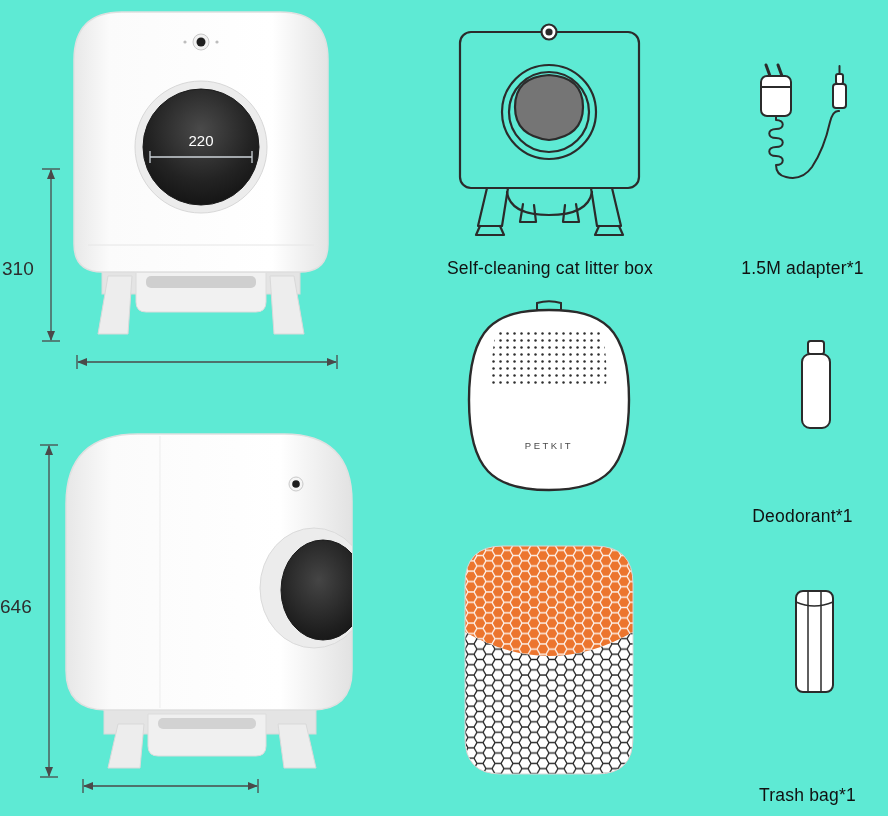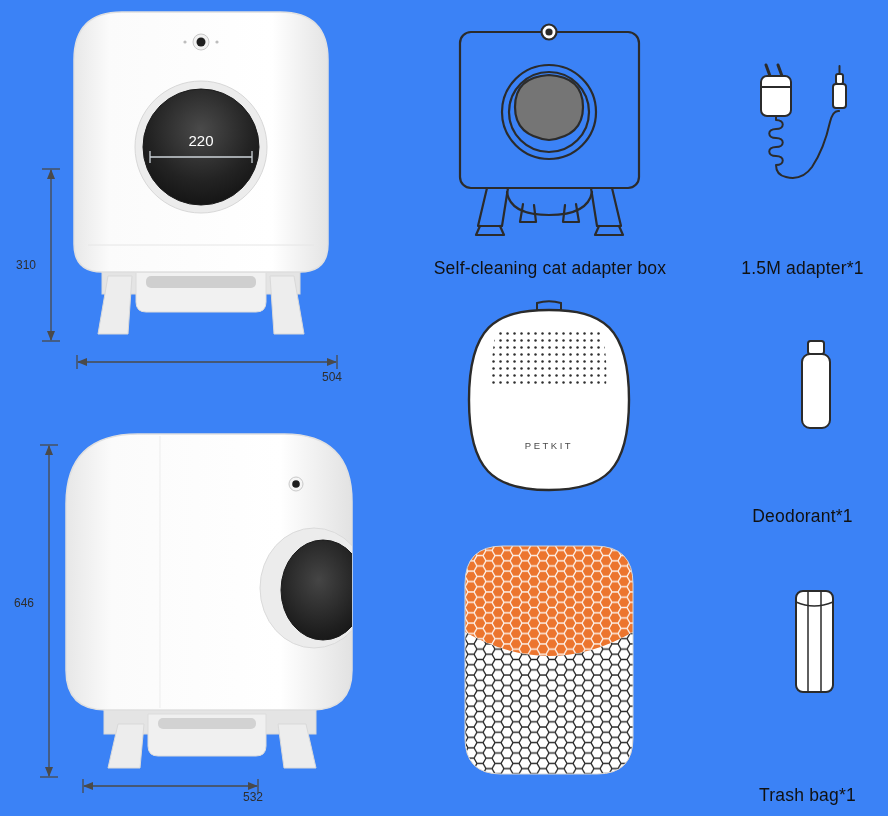--- a/index.html
+++ b/index.html
@@ -1,21 +1,21 @@
 <!DOCTYPE html>
 <html><head>
 <meta charset="utf-8">
 <style>
   *{margin:0;padding:0;box-sizing:border-box}
   html,body{background:#ffffff}
-  .canvas{position:relative;width:888px;height:816px;background:#3b82f6;
+  .canvas{position:relative;width:888px;height:816px;background:#5eead4;
           font-family:"Liberation Sans",sans-serif;overflow:hidden}
   .abs{position:absolute}
   .item-label{position:absolute;font-size:17.5px;color:#111;text-align:center;letter-spacing:.2px}
-  .dim-label{position:absolute;font-size:12px;color:#2e2e2e;text-align:right}
+  .dim-label{position:absolute;font-size:19px;color:#2e2e2e;text-align:left}
   svg{display:block}
 </style>
 </head>
 <body>
 
 <div class="canvas">
 
   <svg class="abs" style="left:62px;top:4px" width="280" height="350" viewBox="0 0 280 350">
     <defs>
       <linearGradient id="fvBody" x1="0" y1="0" x2="1" y2="0">
@@ -58,21 +58,20 @@
   </svg>
   <div class="dim-label" style="left:2px;top:258px;width:34px">310</div>
 
   <svg class="abs" style="left:72px;top:352px" width="270" height="20" viewBox="0 0 270 20">
     <line x1="6" y1="10" x2="264" y2="10" stroke="#4a4a4a" stroke-width="1.3"></line>
     <line x1="5" y1="3" x2="5" y2="17" stroke="#4a4a4a" stroke-width="1.3"></line>
     <line x1="265" y1="3" x2="265" y2="17" stroke="#4a4a4a" stroke-width="1.3"></line>
     <polygon points="5,10 15,6 15,14" fill="#4a4a4a"></polygon>
     <polygon points="265,10 255,6 255,14" fill="#4a4a4a"></polygon>
   </svg>
-  <div class="dim-label" style="left:72px;top:370px;width:270px">504</div>
 
   <svg class="abs" style="left:52px;top:422px" width="312" height="362" viewBox="0 0 312 362">
     <defs>
       <linearGradient id="svBody" x1="0" y1="0" x2="1" y2="0">
         <stop offset="0" stop-color="#e7e7e7"></stop>
           <stop offset="0.16" stop-color="#fbfbfb"></stop>
         <stop offset="0.75" stop-color="#ffffff"></stop>
           <stop offset="1" stop-color="#e2e2e2"></stop>
       </linearGradient>
       <radialGradient id="svOpen" cx="0.45" cy="0.4" r="0.85">
@@ -108,40 +107,39 @@
   </svg>
   <div class="dim-label" style="left:0px;top:596px;width:34px">646</div>
 
   <svg class="abs" style="left:78px;top:776px" width="185" height="20" viewBox="0 0 185 20">
     <line x1="6" y1="10" x2="179" y2="10" stroke="#4a4a4a" stroke-width="1.3"></line>
     <line x1="5" y1="3" x2="5" y2="17" stroke="#4a4a4a" stroke-width="1.3"></line>
     <line x1="180" y1="3" x2="180" y2="17" stroke="#4a4a4a" stroke-width="1.3"></line>
     <polygon points="5,10 15,6 15,14" fill="#4a4a4a"></polygon>
     <polygon points="180,10 170,6 170,14" fill="#4a4a4a"></polygon>
   </svg>
-  <div class="dim-label" style="left:78px;top:790px;width:185px">532</div>
 
   <svg class="abs" style="left:447px;top:6px" width="205" height="245" viewBox="0 0 205 245">
     <g stroke="#2b2b2b" stroke-width="2.2" fill="none" stroke-linejoin="round" stroke-linecap="round">
       <rect x="13" y="26" width="179" height="156" rx="11"></rect>
       <circle cx="102" cy="106" r="47"></circle>
       <circle cx="102" cy="106" r="40"></circle>
       <path d="M68 101 Q68 71 102 69 Q136 71 136 101 Q136 130 102 134 Q68 130 68 101 Z" fill="#757575"></path>
       <circle cx="102" cy="26" r="7.5" fill="#ffffff"></circle>
       <circle cx="102" cy="26" r="3.6" fill="#2b2b2b" stroke="none"></circle>
       <path d="M40 182 L31 220 H55 L61 182"></path>
       <path d="M144 182 L150 220 H174 L165 182"></path>
       <path d="M33 220 L29 229 H57 L53 220"></path>
       <path d="M152 220 L148 229 H176 L172 220"></path>
       <path d="M60 186 Q63 209 102 209 Q141 209 145 186"></path>
       <path d="M76 198 L73 216 H89 L87 199"></path>
       <path d="M118 199 L116 216 H132 L129 198"></path>
     </g>
   </svg>
-  <div class="item-label" style="left:430px;top:258px;width:240px">Self-cleaning cat adapter box</div>
+  <div class="item-label" style="left:430px;top:258px;width:240px">Self-cleaning cat litter box</div>
 
   <svg class="abs" style="left:449px;top:296px" width="200" height="205" viewBox="0 0 200 205">
     <defs>
       <pattern id="lidDots" width="7" height="7" patternUnits="userSpaceOnUse">
         <circle cx="2.5" cy="2.5" r="1.25" fill="#2e2e2e"></circle>
       </pattern>
     </defs>
     <path d="M100 14 C46 14 20 31 20 104 C20 174 44 194 100 194 C156 194 180 174 180 104 C180 31 154 14 100 14 Z" fill="#ffffff" stroke="#2b2b2b" stroke-width="2.4"></path>
     <path d="M88 14 V7 Q100 3.5 112 7 V14" fill="none" stroke="#2b2b2b" stroke-width="2"></path>
     <path d="M47 36 H153 Q159 62 157 92 H43 Q41 62 47 36 Z" fill="url(#lidDots)"></path>

